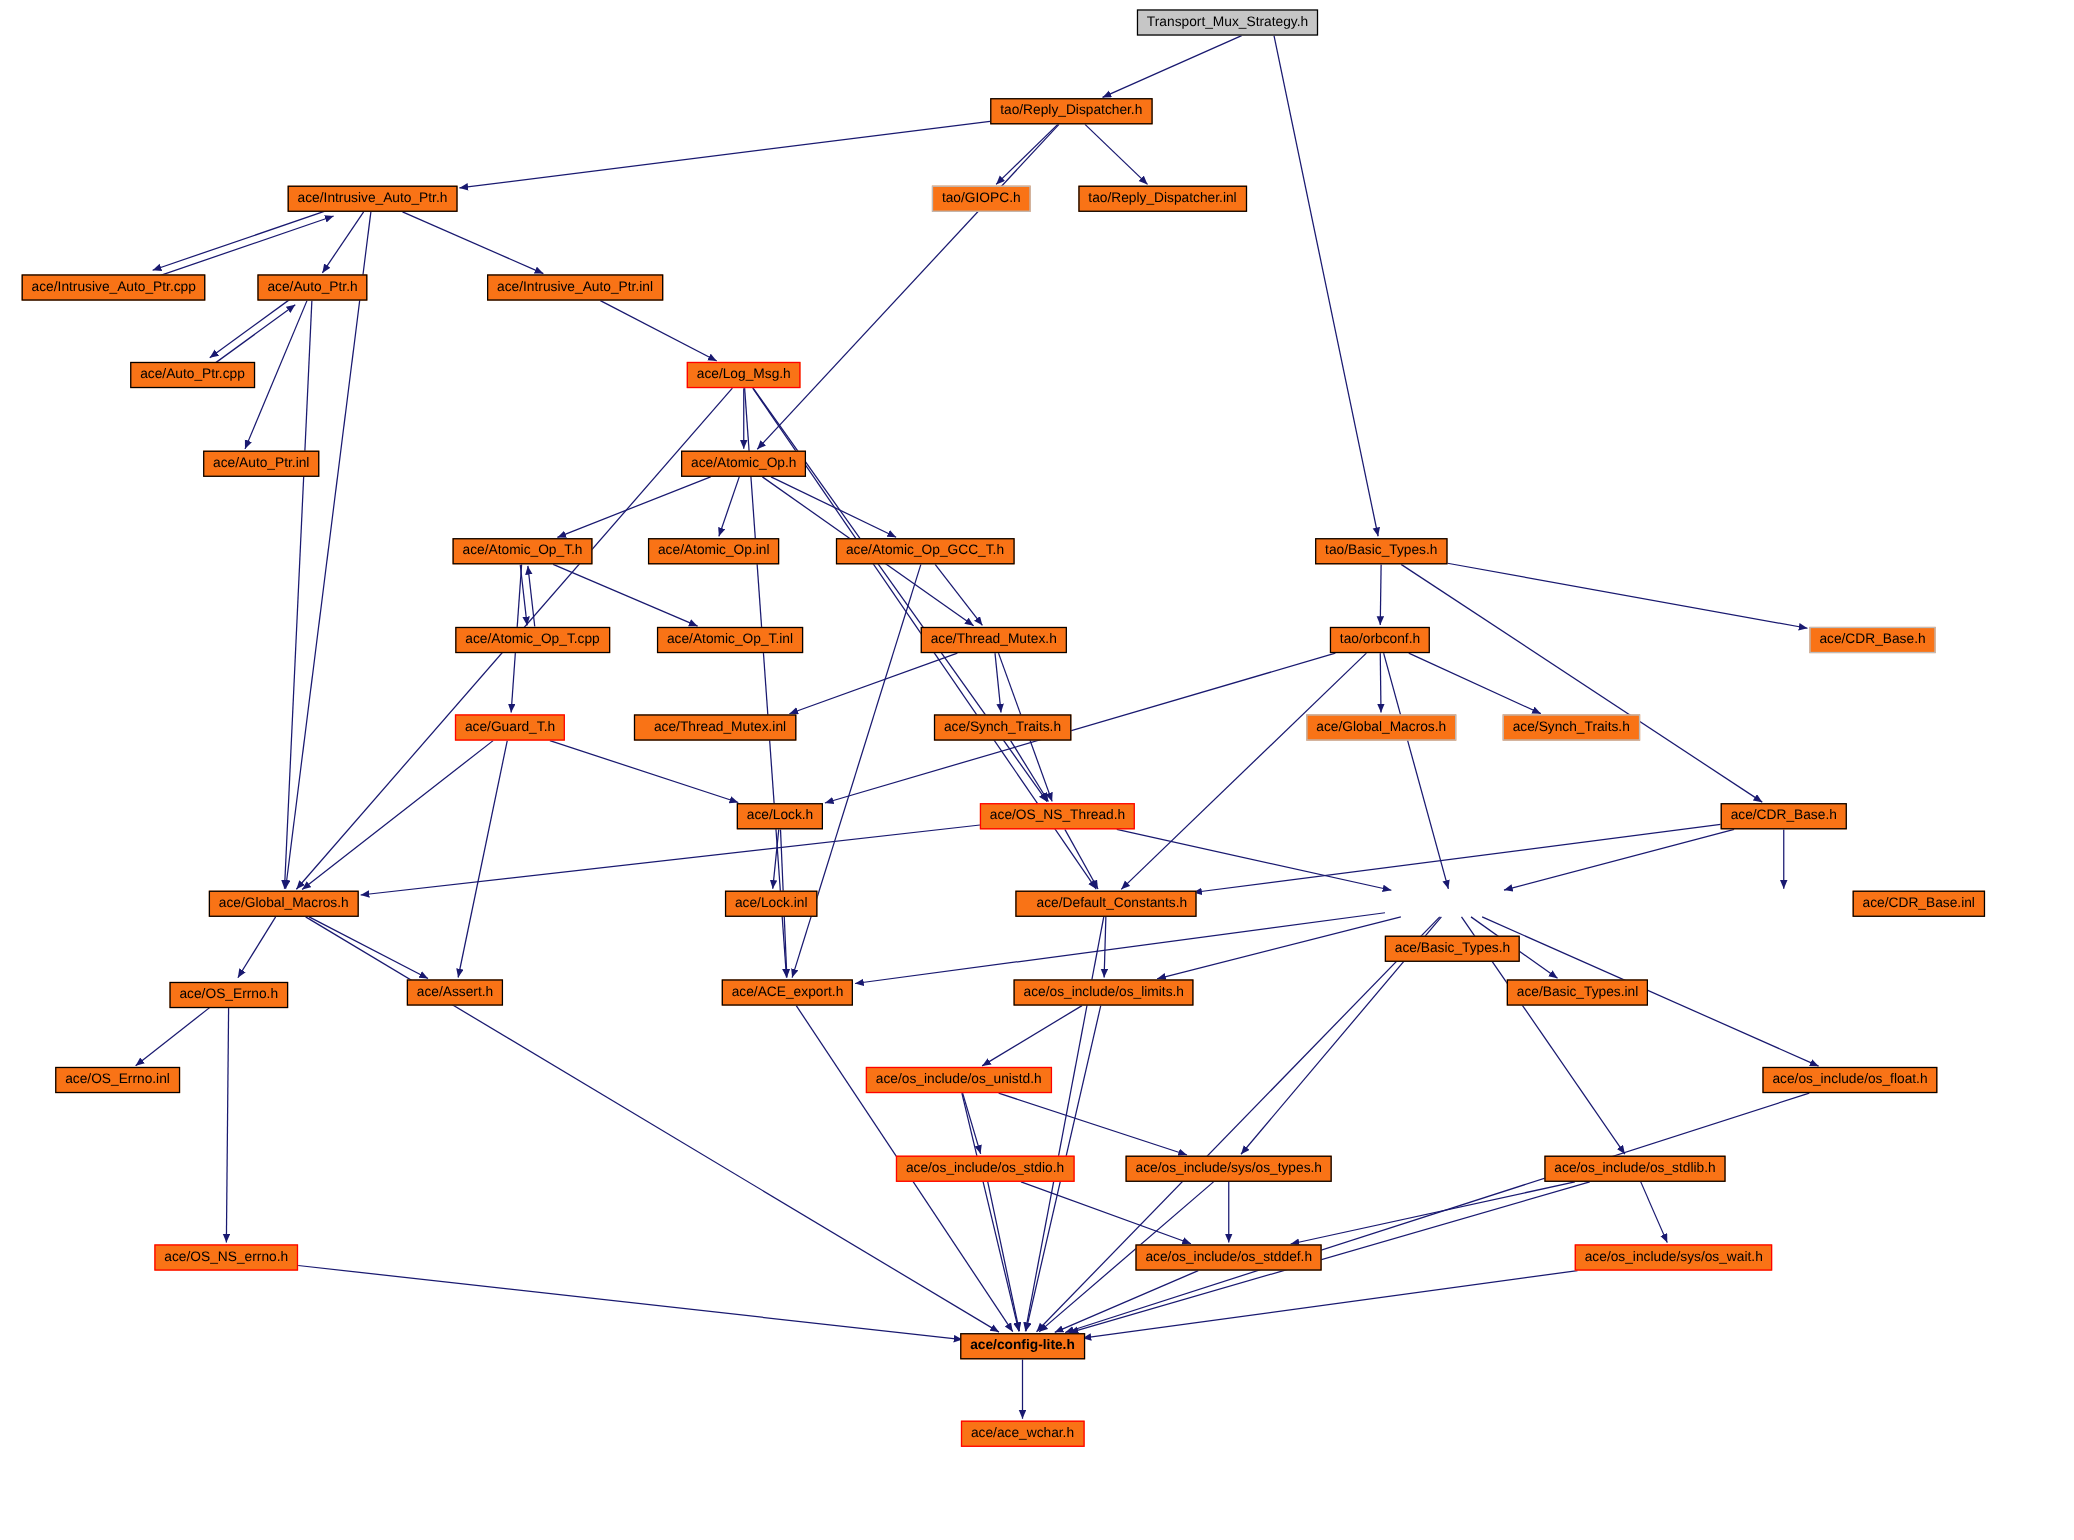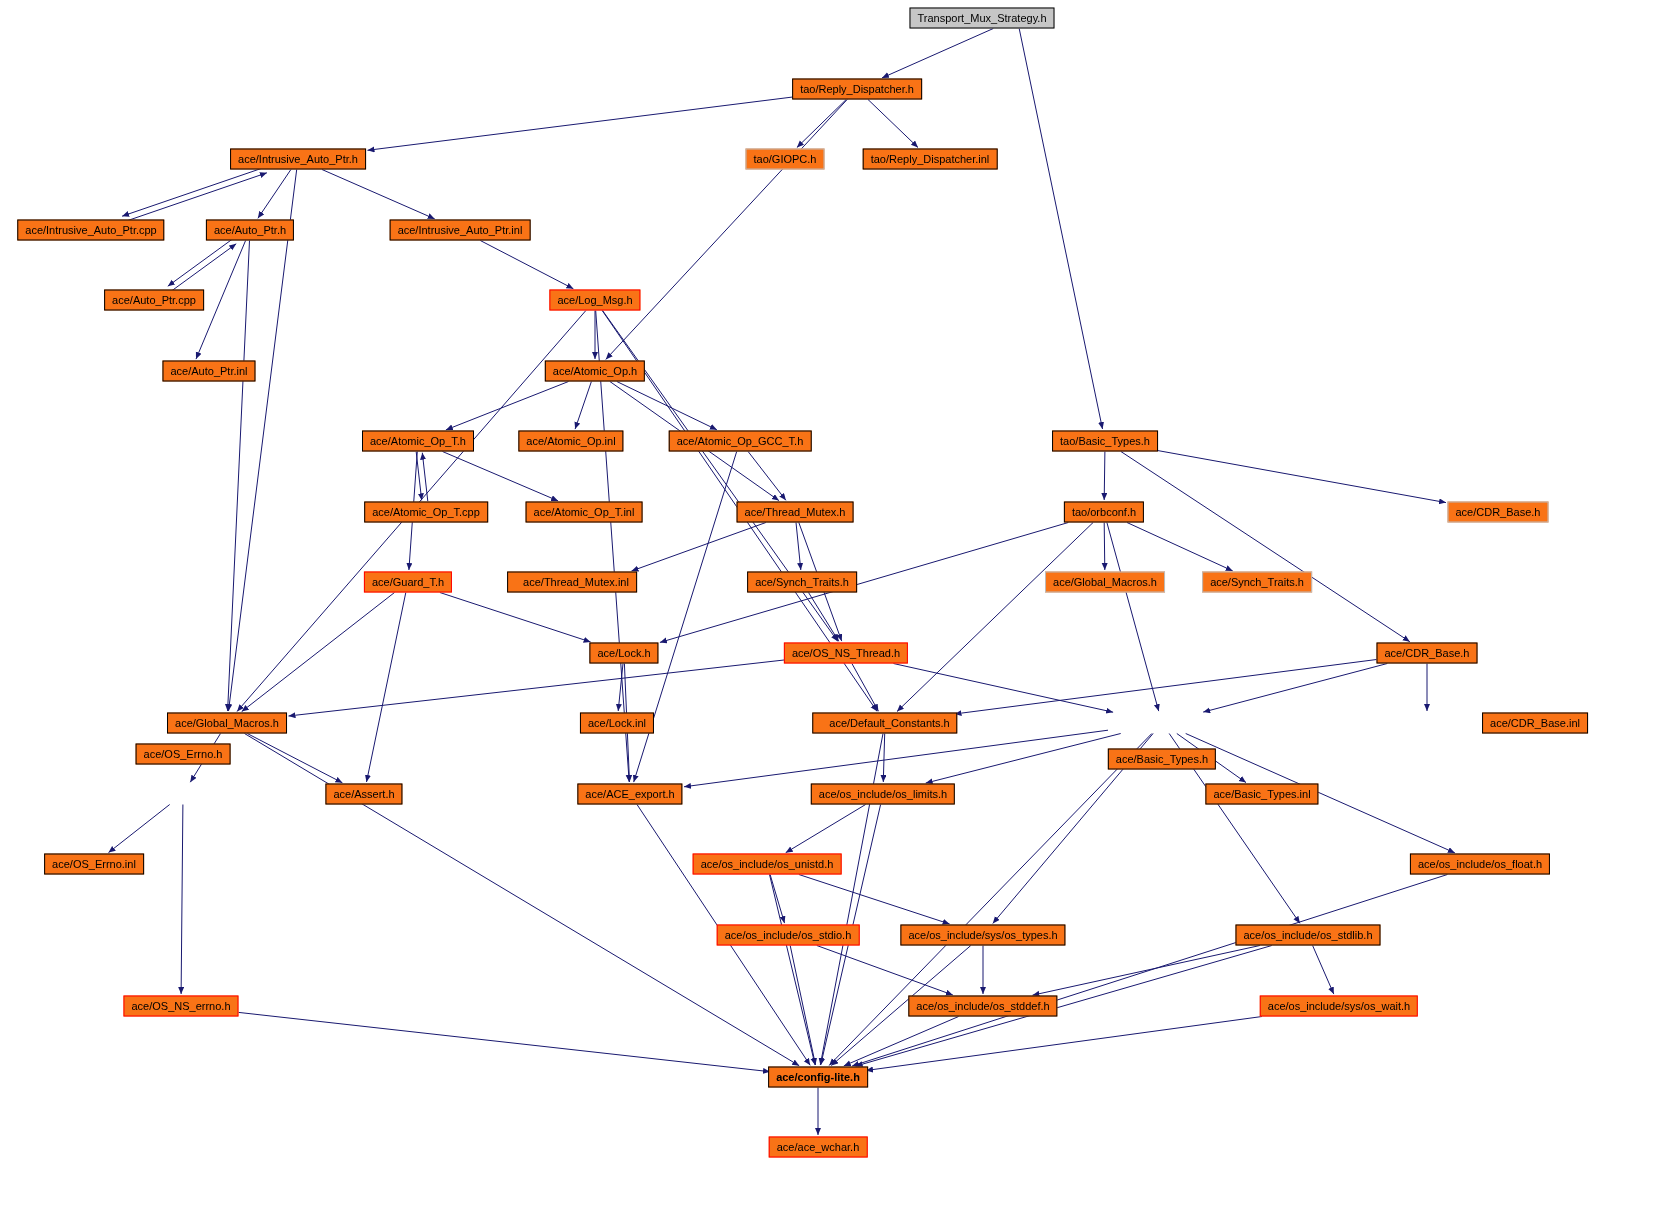--- a/index.html
+++ b/index.html
@@ -176,21 +176,21 @@
       <div class="node external" style="left: 1105px; top: 582px;">ace/Global_Macros.h</div>
       <div class="node external" style="left: 1257px; top: 582px;">ace/Synch_Traits.h</div>
       <div class="node normal" style="left: 624px; top: 653px;">ace/Lock.h</div>
       <div class="node truncated" style="left: 846px; top: 653px;">ace/OS_NS_Thread.h</div>
       <div class="node normal" style="left: 1427px; top: 653px;">ace/CDR_Base.h</div>
       <div class="node normal" style="left: 227px; top: 723px;">ace/Global_Macros.h</div>
       <div class="node normal" style="left: 617px; top: 723px;">ace/Lock.inl</div>
       <div class="node normal" style="left: 885px; top: 723px; padding-left: 16px;">ace/Default_Constants.h</div>
       <div class="node normal" style="left: 1162px; top: 723px; margin-top: 36px;">ace/Basic_Types.h</div>
       <div class="node normal" style="left: 1507px; top: 723px; margin-left: 28px;">ace/CDR_Base.inl</div>
-      <div class="node normal" style="left: 183px; top: 754px;">ace/OS_Errno.h</div>
+      <div class="node normal" style="left: 183px; top: 796px;">ace/OS_Errno.h</div>
       <div class="node normal" style="left: 364px; top: 794px;">ace/Assert.h</div>
       <div class="node normal" style="left: 630px; top: 794px;">ace/ACE_export.h</div>
       <div class="node normal" style="left: 883px; top: 794px;">ace/os_include/os_limits.h</div>
       <div class="node normal" style="left: 1262px; top: 794px;">ace/Basic_Types.inl</div>
       <div class="node normal" style="left: 94px; top: 864px;">ace/OS_Errno.inl</div>
       <div class="node truncated" style="left: 767px; top: 864px;">ace/os_include/os_unistd.h</div>
       <div class="node normal" style="left: 1480px; top: 864px;">ace/os_include/os_float.h</div>
       <div class="node truncated" style="left: 788px; top: 935px;">ace/os_include/os_stdio.h</div>
       <div class="node normal" style="left: 983px; top: 935px;">ace/os_include/sys/os_types.h</div>
       <div class="node normal" style="left: 1308px; top: 935px;">ace/os_include/os_stdlib.h</div>

